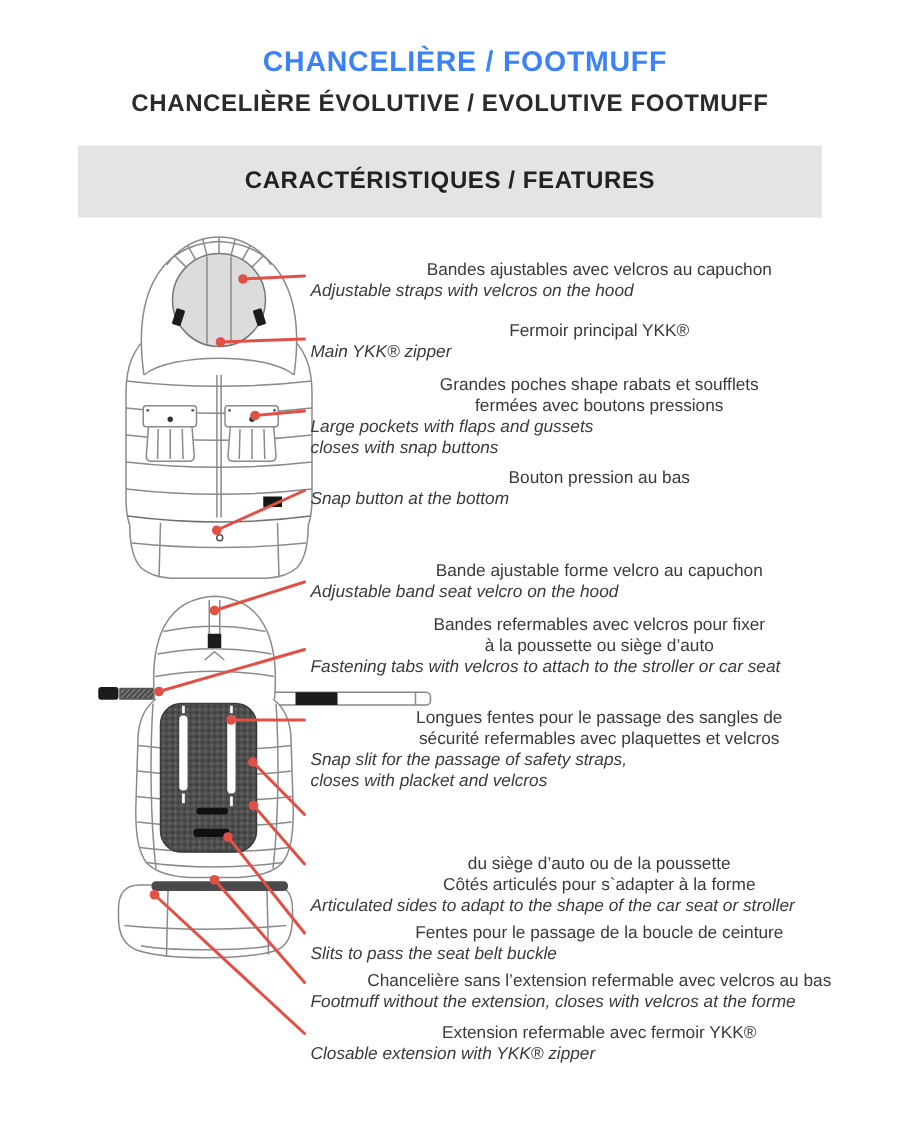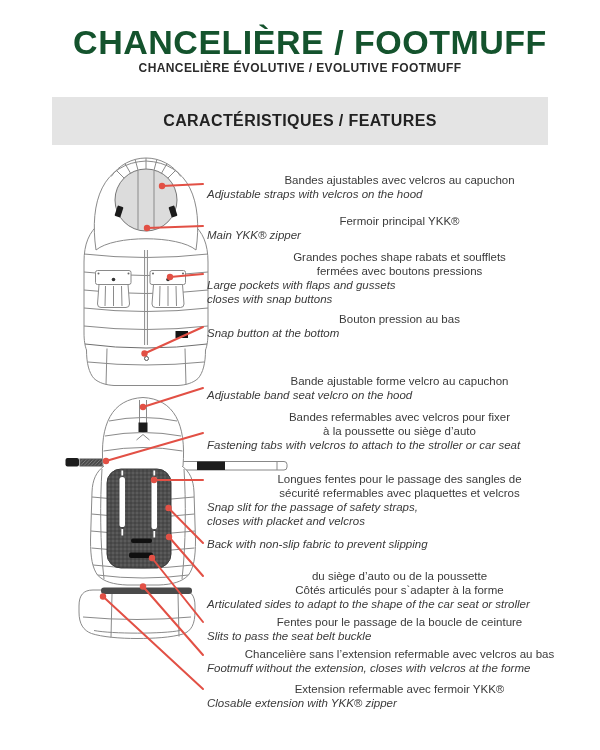--- a/index.html
+++ b/index.html
@@ -1,20 +1,20 @@
 <!DOCTYPE html>
 <html><head>
 <meta charset="utf-8">
 <style>
   html,body{margin:0;padding:0;background:#fff;}
   #page{position:relative;width:600px;height:750px;background:#ffffff;overflow:hidden;
         font-family:"Liberation Sans", sans-serif;color:#3a3a3a;}
   .header{position:absolute;top:26px;left:0;width:600px;text-align:center;}
-  .title{font-size:34px;font-weight:700;letter-spacing:.5px;color:#14532d;line-height:32px;padding-left:20px;}
-  .subtitle{font-size:12px;font-weight:700;letter-spacing:.4px;color:#2b2b2b;margin-top:3px;}
+  .title{font-size:19px;font-weight:700;letter-spacing:.5px;color:#3b82f6;line-height:32px;padding-left:20px;}
+  .subtitle{font-size:16px;font-weight:700;letter-spacing:.4px;color:#2b2b2b;margin-top:3px;}
   .banner{position:absolute;left:52px;top:97px;width:496px;height:48px;background:#e4e4e4;
           display:flex;align-items:center;justify-content:center;}
   .banner-label{font-size:16px;font-weight:700;letter-spacing:.4px;color:#222;}
   #diagram{position:absolute;left:0;top:0;width:600px;height:750px;}
   .feat{position:absolute;left:207px;width:385px;}
   .feat div{font-size:11.5px;line-height:14px;white-space:nowrap;}
   .fr{color:#3a3a3a;text-align:center;}
   .en{color:#3a3a3a;font-style:italic;}
 </style>
 </head>
@@ -223,21 +223,20 @@
   </div>
 
   <div class="feat" style="top:472px">
     <div class="fr">Longues fentes pour le passage des sangles de</div>
     <div class="fr">sécurité refermables avec plaquettes et velcros</div>
     <div class="en">Snap slit for the passage of safety straps,</div>
     <div class="en">closes with placket and velcros</div>
   </div>
 
   <div class="feat" style="top:537px">
-    <div class="en">Back with non-slip fabric to prevent slipping</div>
   </div>
 
   <div class="feat" style="top:569px">
     <div class="fr">du siège d’auto ou de la poussette</div>
     <div class="fr">Côtés articulés pour s`adapter à la forme</div>
     <div class="en">Articulated sides to adapt to the shape of the car seat or stroller</div>
   </div>
 
   <div class="feat" style="top:615px">
     <div class="fr">Fentes pour le passage de la boucle de ceinture</div>

